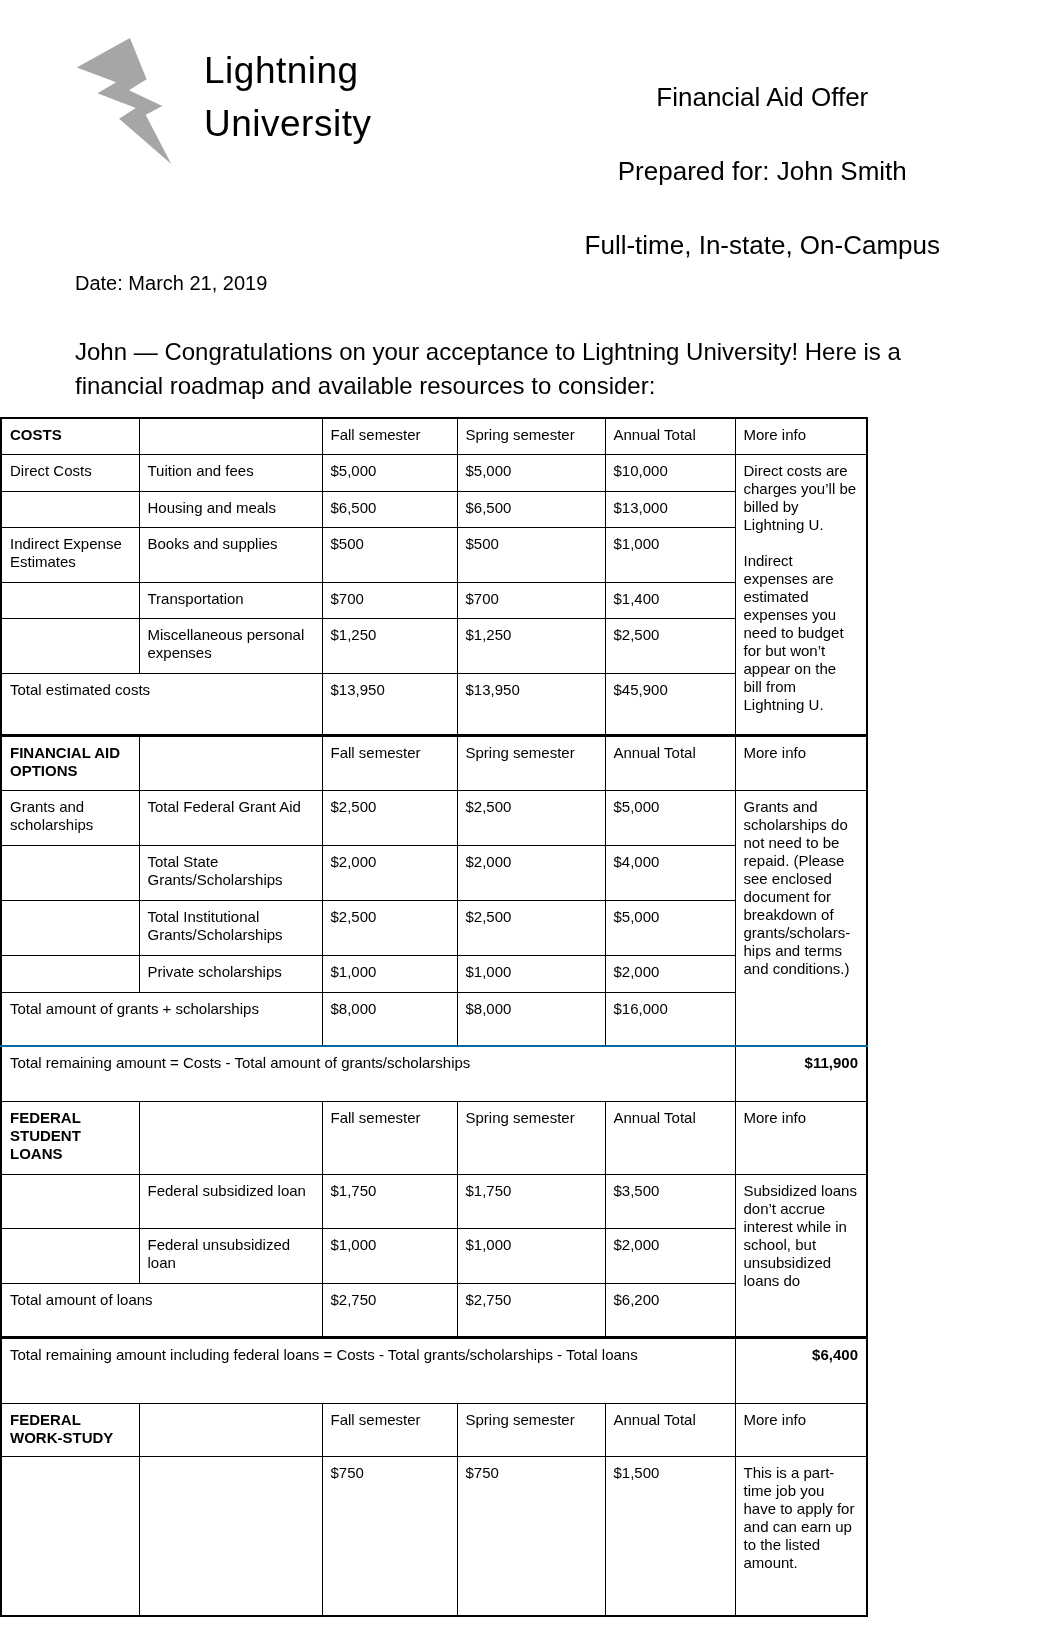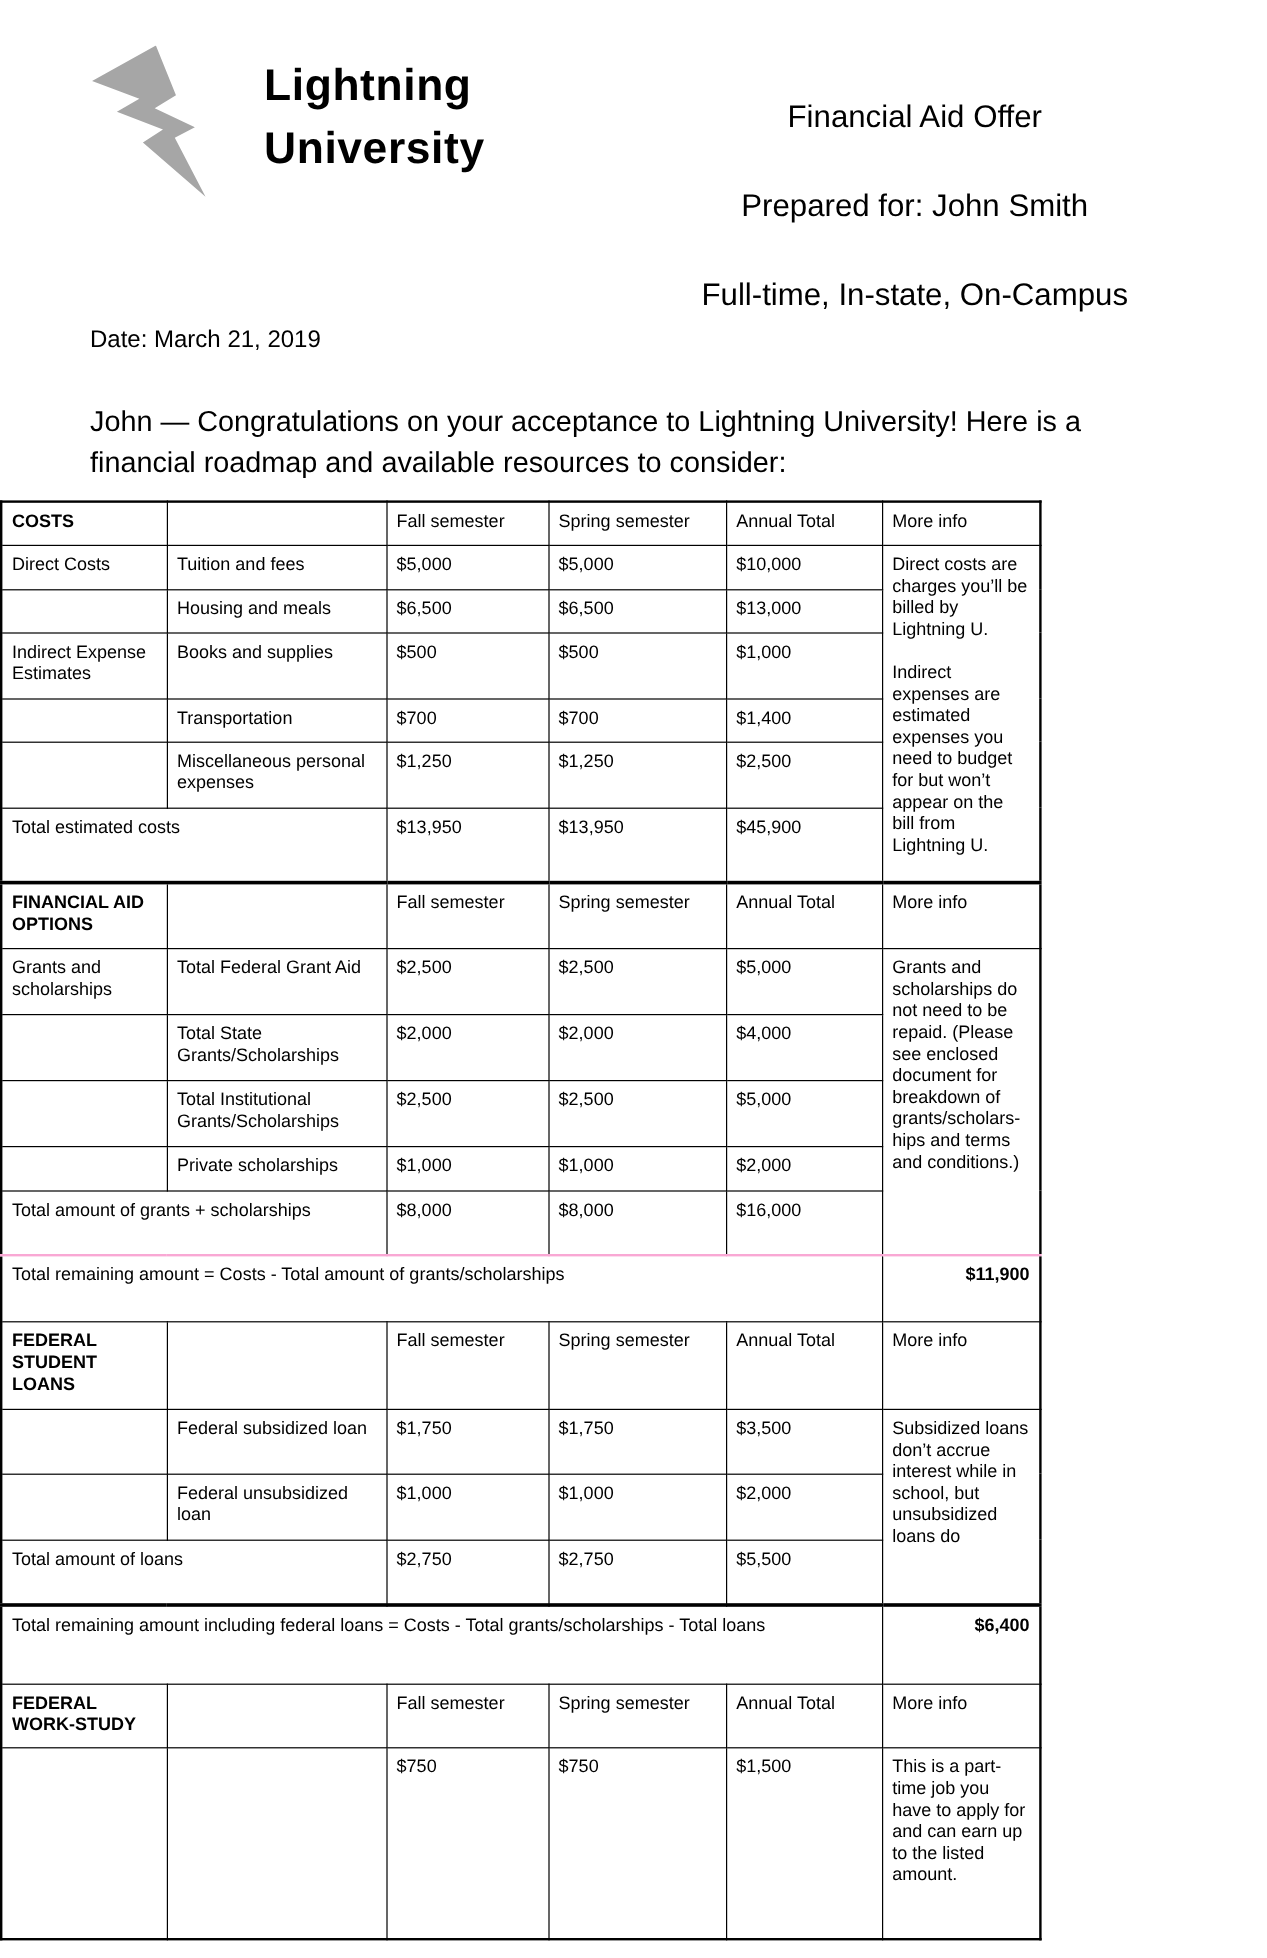--- a/index.html
+++ b/index.html
@@ -9,22 +9,22 @@
     font-family: "Liberation Sans", sans-serif;
     color: #000;
   }
   .page { width: 1056px; height: 1632px; padding-top: 38px; position: relative; }
 
   
   .top { display: flex; align-items: flex-start; margin: 0 116px 0 70px; }
   .brand { display: flex; align-items: flex-start; }
   .bolt { width: 108px; height: 128px; flex: 0 0 auto; }
   .brand-name {
-    font-size: 37px; font-weight: bold; line-height: 53px;
-    width: 250px; margin-top: 6px; margin-left: 42px; letter-spacing: 0.5px;
+    font-size: 37px; font-weight: normal; line-height: 53px;
+    width: 250px; margin-top: 6px; margin-left: 26px; letter-spacing: 0.5px;
   }
   .offer-head {
     margin-left: auto; text-align: center;
     font-size: 26px; line-height: 37px; margin-top: 4px; white-space: pre-line;
   }
   .date-line { margin: 8px 0 0 75px; font-size: 20px; }
 
   .intro {
     margin: 40px 75px 14px 75px; width: 870px;
     font-size: 24px; line-height: 34px;
@@ -39,21 +39,21 @@
   table.aid td {
     border: 1px solid #000;
     padding: 7px 8px 4px 8px;
     font-size: 15px; line-height: 18px;
     vertical-align: top;
     overflow: hidden;
   }
   td.section-title { font-weight: bold; }
   td.preline { white-space: pre-line; }
   tr.thick-top td { border-top: 3px solid #000; }
-  tr.med-top td { border-top: 2px solid #f9a8d4; }
+  tr.med-top td { border-top: 2px solid #0369a1; }
   td.big-label { font-size: 17px; line-height: 23px; vertical-align: middle; }
   td.big-value {
     font-size: 21px; font-weight: bold;
     text-align: right; vertical-align: middle;
   }
 </style>
 </head>
 <body>
 
 <div class="page">
@@ -208,21 +208,21 @@
       <td></td>
       <td>Federal unsubsidized loan</td>
       <td>$1,000</td>
       <td>$1,000</td>
       <td>$2,000</td>
     </tr>
     <tr style="height:54px">
       <td colspan="2">Total amount of loans</td>
       <td>$2,750</td>
       <td>$2,750</td>
-      <td>$5,500</td>
+      <td>$6,200</td>
     </tr>
 
     <tr class="thick-top" style="height:66px">
       <td colspan="5" class="big-label">Total remaining amount including federal loans  = Costs -  Total grants/scholarships - Total loans</td>
       <td class="big-value">$6,400</td>
     </tr>
 
     <tr style="height:53px">
       <td class="section-title">FEDERAL WORK-STUDY</td>
       <td></td>

